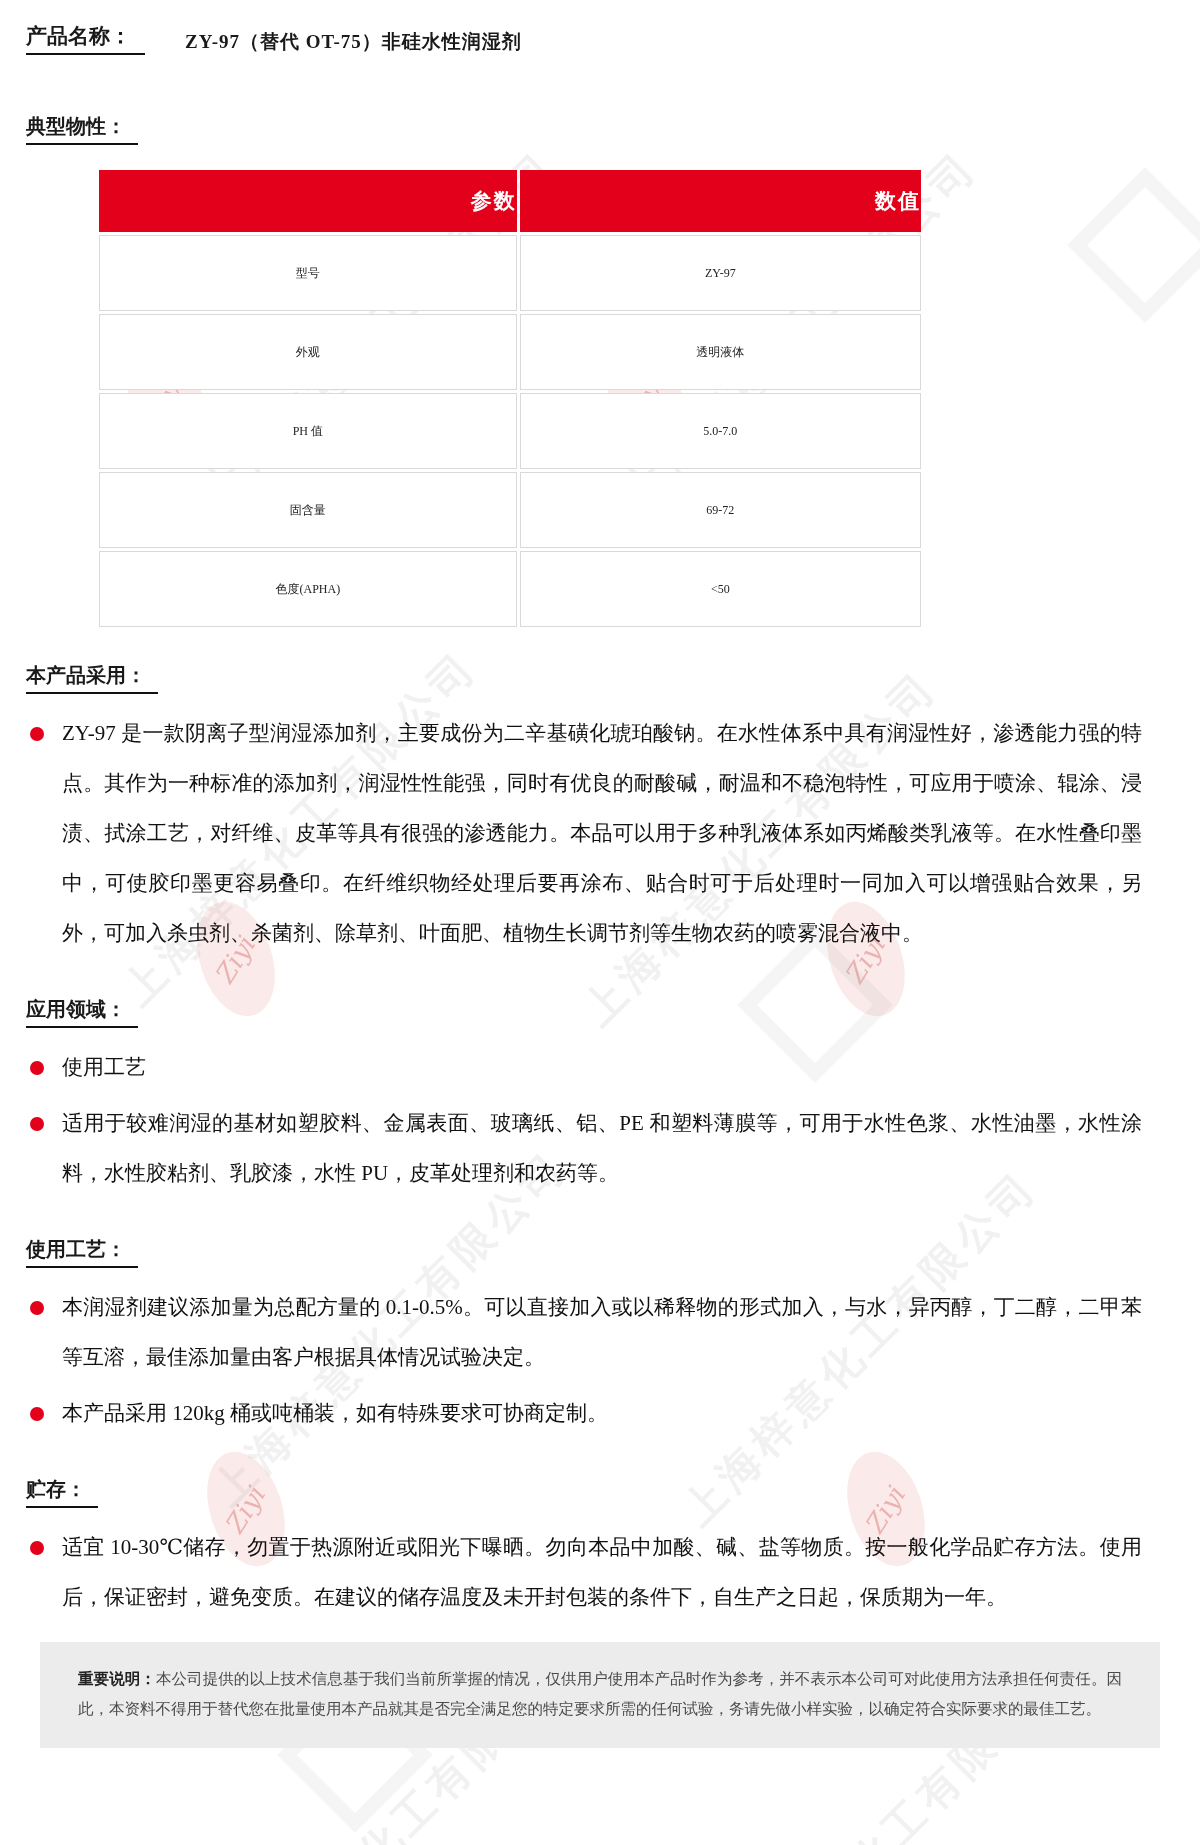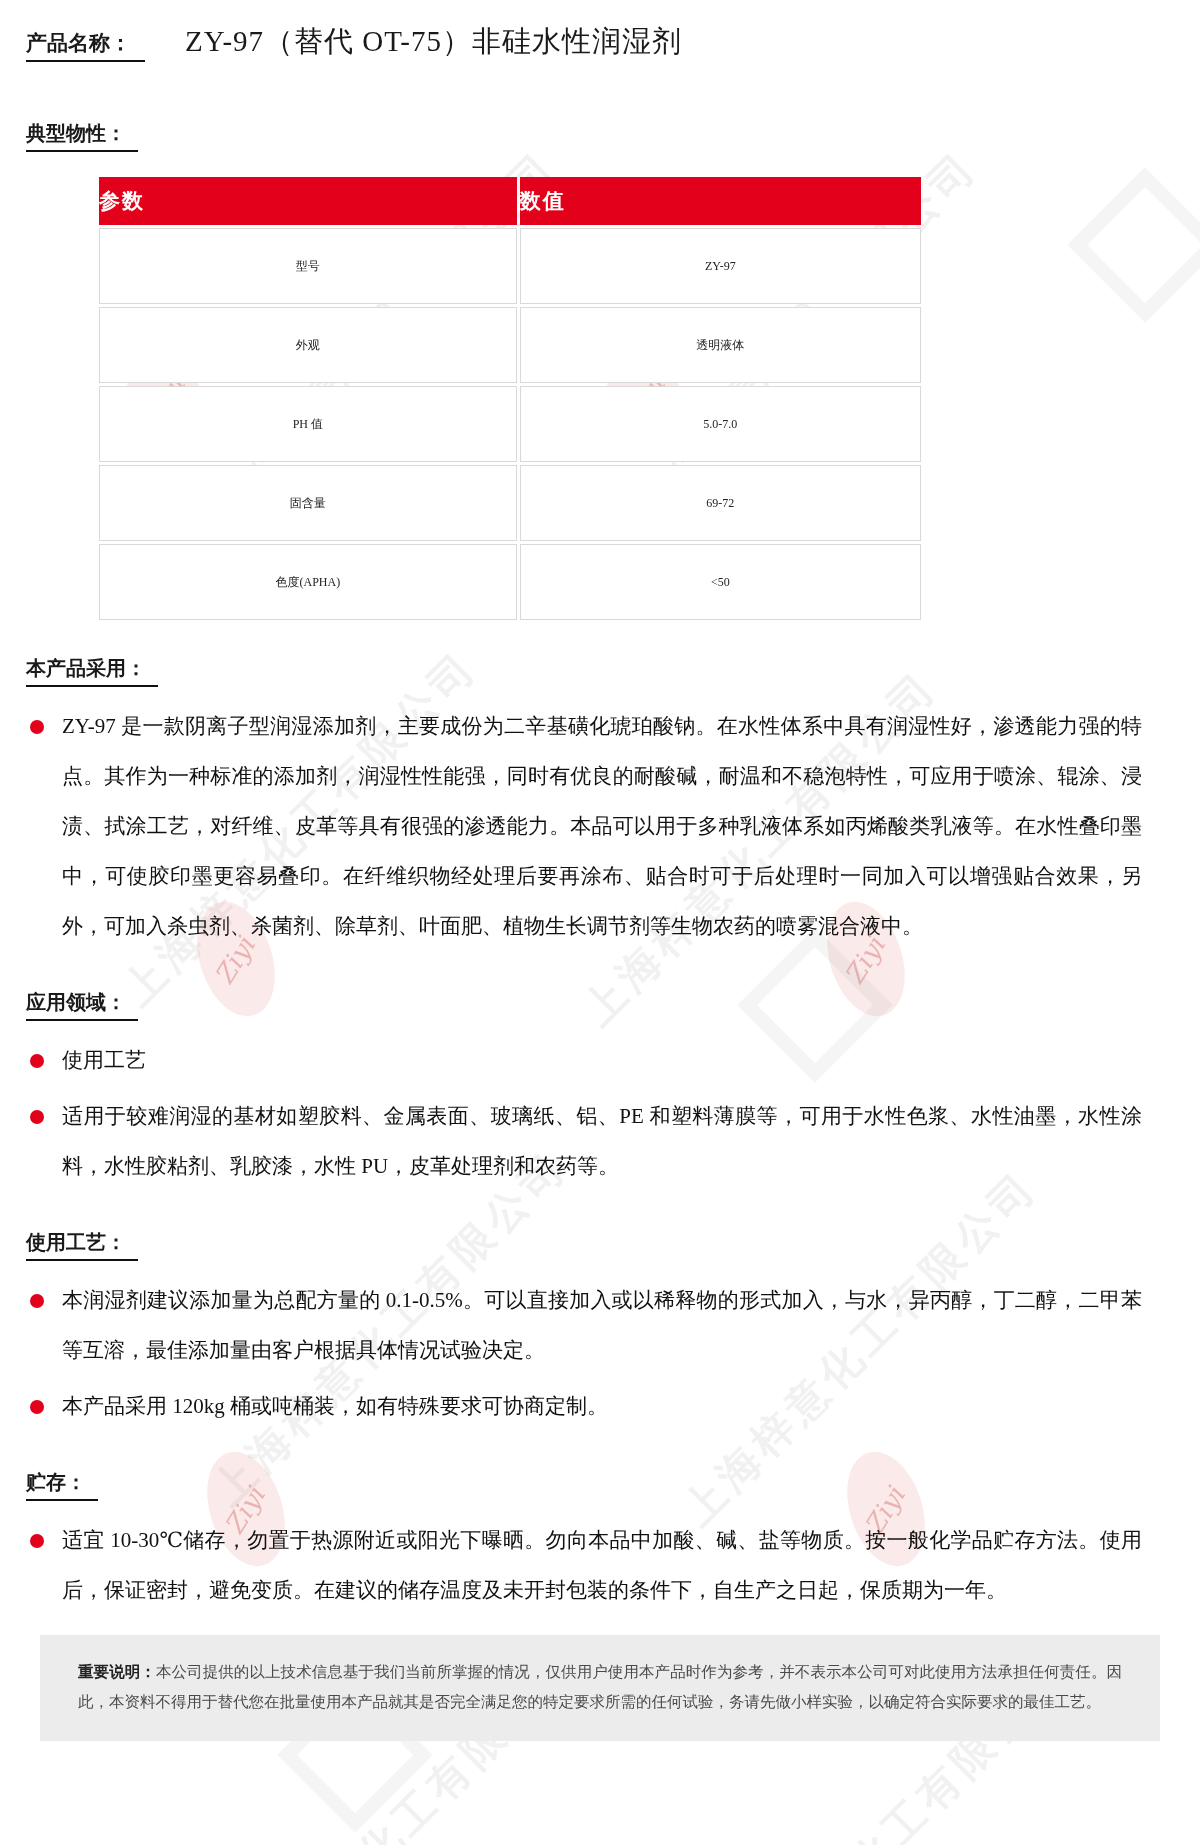--- a/index.html
+++ b/index.html
@@ -30,38 +30,38 @@
     width: 110px; height: 110px; border: 14px solid rgba(160,160,160,0.10);
     transform: rotate(45deg);
   }
 
   
   .title-row { display: flex; align-items: flex-end; margin-bottom: 26px; }
   .title-label {
     font-size: 21px; font-weight: bold;
     border-bottom: 2px solid #111; padding-right: 14px; padding-bottom: 3px;
   }
-  .doc-title { font-size: 29px; font-weight: normal; margin-left: 40px; letter-spacing: 1px; }
+  .doc-title { font-size: 19px; font-weight: bold; margin-left: 40px; letter-spacing: 1px; }
 
   
   .sec-heading {
     display: inline-block; font-size: 20px; font-weight: bold;
     border-bottom: 2px solid #111; padding-right: 12px; padding-bottom: 3px;
     margin: 32px 0 14px 0;
   }
   .sec-heading.first { }
 
   
   .props-table {
     border-collapse: separate; border-spacing: 3px;
     width: 828px; margin: 8px 0 0 70px; table-layout: fixed;
   }
   .props-table th {
     background: #e2001a; color: #ffffff; font-weight: bold;
-    font-size: 21px; height: 48px; text-align: left; letter-spacing: 2px;
+    font-size: 21px; height: 62px; text-align: right; letter-spacing: 2px;
   }
   .props-table td {
     border: 1px solid #d9d9d9; background: #ffffff;
     font-size: 12px; height: 76px; text-align: center; color: #222;
   }
   .col-param { width: 51%; }
   .col-value { width: 49%; }
 
   
   .bullet-item { display: flex; align-items: flex-start; margin: 0 0 6px 4px; }

